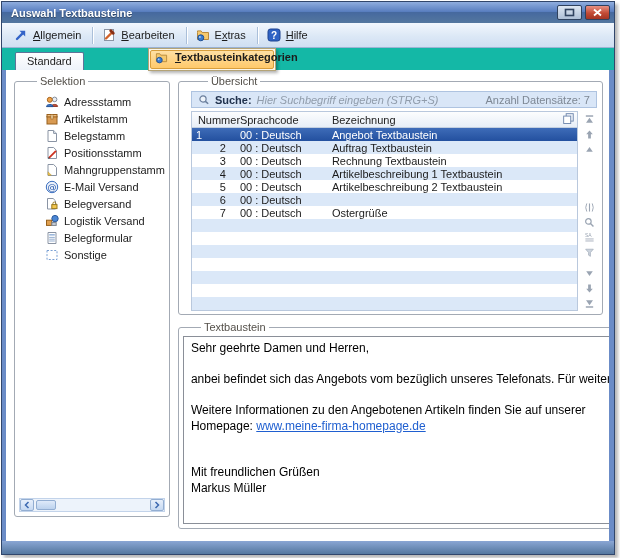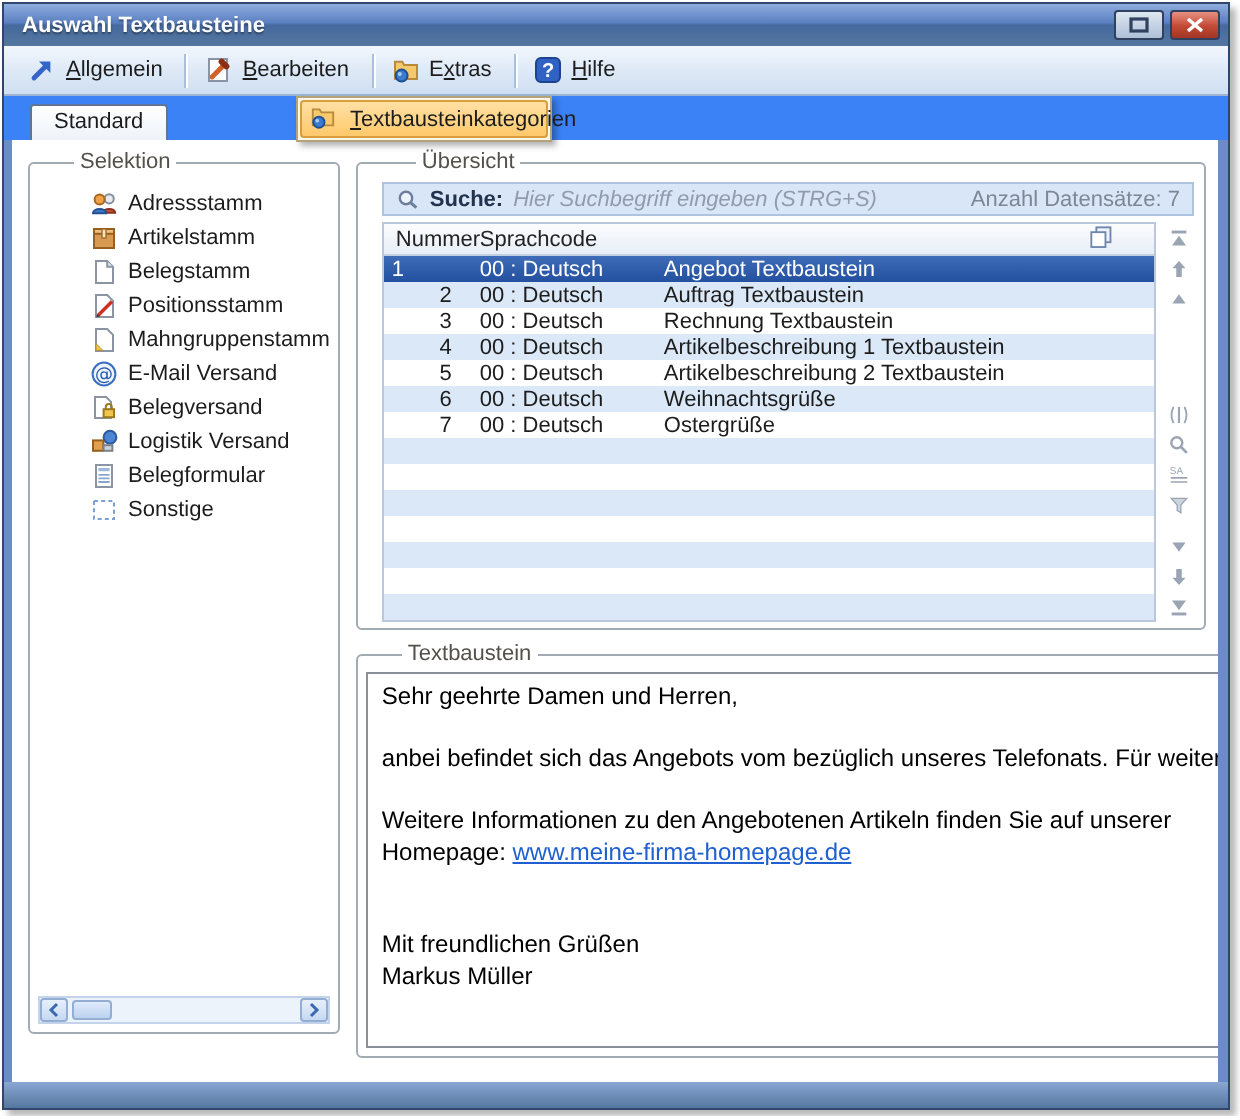--- a/index.html
+++ b/index.html
@@ -19,24 +19,24 @@
   
   .toolbar { height:25px; margin:0 -5px 0 -4px; display:flex; align-items:center; padding:0 6px;
              background:linear-gradient(#f2f7fd,#dce8f6 55%,#cfdff2); border-bottom:1px solid #9db4d4; }
   .tb-btn { display:flex; align-items:center; gap:5px; padding:2px 8px 2px 6px; border-radius:2px; cursor:default; }
   .tb-sep { width:1px; height:17px; background:#aabfd9; margin:0 3px; box-shadow:1px 0 0 #fff; }
   .tb-btn .ico svg { display:block; }
   .u { text-decoration: underline; }
   
   .menu { position:absolute; left:146px; top:46px; width:128px; z-index:50; background:#fbf6ea;
           border:1px solid #b4a376; box-shadow:2px 2px 3px rgba(0,0,0,.3); padding:1px; }
-  .menu-item { display:flex; align-items:center; gap:7px; height:19px; padding:0 6px 0 4px;
-               background:linear-gradient(#ffe0a4,#ffc96b); border:1px solid #d89e3c; border-radius:2px; cursor:default; }
-  
-  .tabstrip { height:22px; margin:0 -5px 0 -4px; background:#3b82f6; padding:4px 0 0 13px; display:flex; }
+  .menu-item { display:flex; gap:7px; height:19px; padding:0 6px 0 4px;
+               background:linear-gradient(#ffe0a4,#ffc96b); border:1px solid #d89e3c; border-radius:2px; cursor:default;font-weight:bold; }
+  
+  .tabstrip { height:22px; margin:0 -5px 0 -4px; background:#14b8a6; padding:4px 0 0 13px; display:flex; }
   .tab { background:linear-gradient(#ffffff,#eef3fa); border:1px solid #5f7499; border-bottom:none;
          border-radius:2px 2px 0 0; padding:2px 11px 0 11px; height:18px; font-size:11px; cursor:default; }
   
   .content { flex:1; background:#fff; display:flex; gap:8px; padding:5px 6px 12px 8px; overflow:hidden; }
   fieldset { border:1px solid #a3aab4; border-radius:3px; padding:3px 4px 4px; }
   legend { font-size:11px; color:#54504a; padding:0 3px; margin-left:18px; }
   
   .fs-selektion { width:147px; display:flex; flex-direction:column; margin-bottom:12px; }
   .tree { flex:1; padding-top:3px; overflow:hidden; }
   .tree-item { display:flex; align-items:center; gap:5px; height:17px; padding-left:26px; cursor:default; }
@@ -288,20 +288,21 @@
             </svg>
           <span class="s-label">Suche:</span>
           <span class="s-ph">Hier Suchbegriff eingeben (STRG+S)</span>
           <span class="s-count">Anzahl Datensätze: 7</span>
         </div>
         <div class="tablewrap">
           <div class="grid">
             <div class="g-head" id="ghead">
                 <span class="hc">Nummer</span>
                 <span class="hc">Sprachcode</span>
+                <span class="hc">Bezeichnung</span>
                 <span class="hc hc-icons">
                   <span class="ico"><svg width="13" height="13" viewBox="0 0 14 14">
                       <rect x="4.5" y="1.8" width="7.6" height="8" fill="#eef3fa" stroke="#6f87ad"></rect>
                       <rect x="1.8" y="4.4" width="7.6" height="8" fill="#fff" stroke="#6f87ad"></rect>
                     </svg></span>
                 </span>
               </div>
             <div id="gbody" style="display:flex;flex-direction:column;flex:1;overflow:hidden;">
                 <div class="g-row selected">
                   <span class="c-num">1</span>
@@ -324,21 +325,20 @@
                   <span class="c-bez">Artikelbeschreibung 1 Textbaustein</span>
                 </div>
                 <div class="g-row">
                   <span class="c-num">5</span>
                   <span class="c-code">00 : Deutsch</span>
                   <span class="c-bez">Artikelbeschreibung 2 Textbaustein</span>
                 </div>
                 <div class="g-row alt">
                   <span class="c-num">6</span>
                   <span class="c-code">00 : Deutsch</span>
-                  <span class="c-bez">Weihnachtsgrüße</span>
                 </div>
                 <div class="g-row">
                   <span class="c-num">7</span>
                   <span class="c-code">00 : Deutsch</span>
                   <span class="c-bez">Ostergrüße</span>
                 </div>
                 <div class="g-row alt"></div>
                 <div class="g-row"></div>
                 <div class="g-row alt"></div>
                 <div class="g-row"></div>

